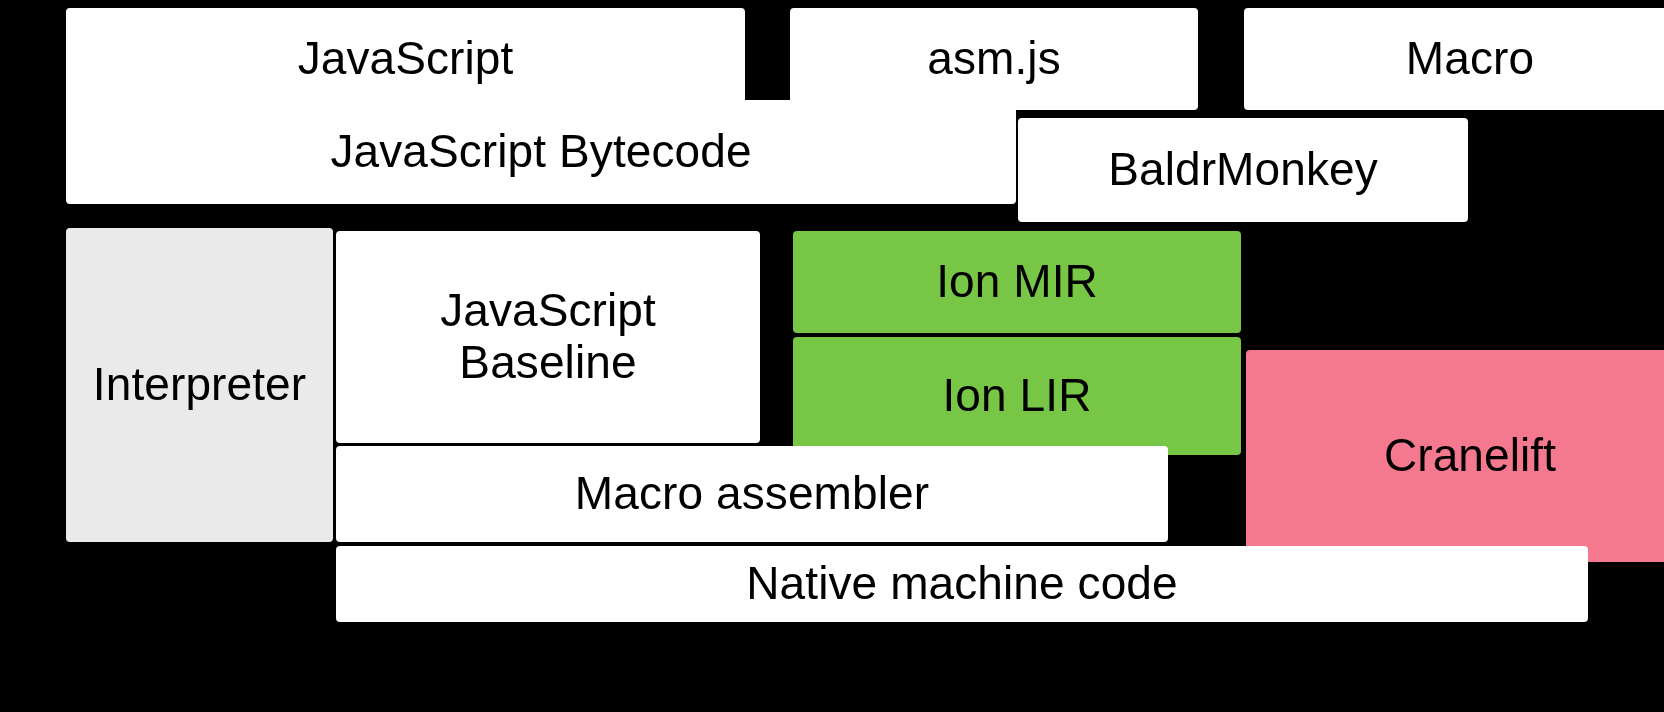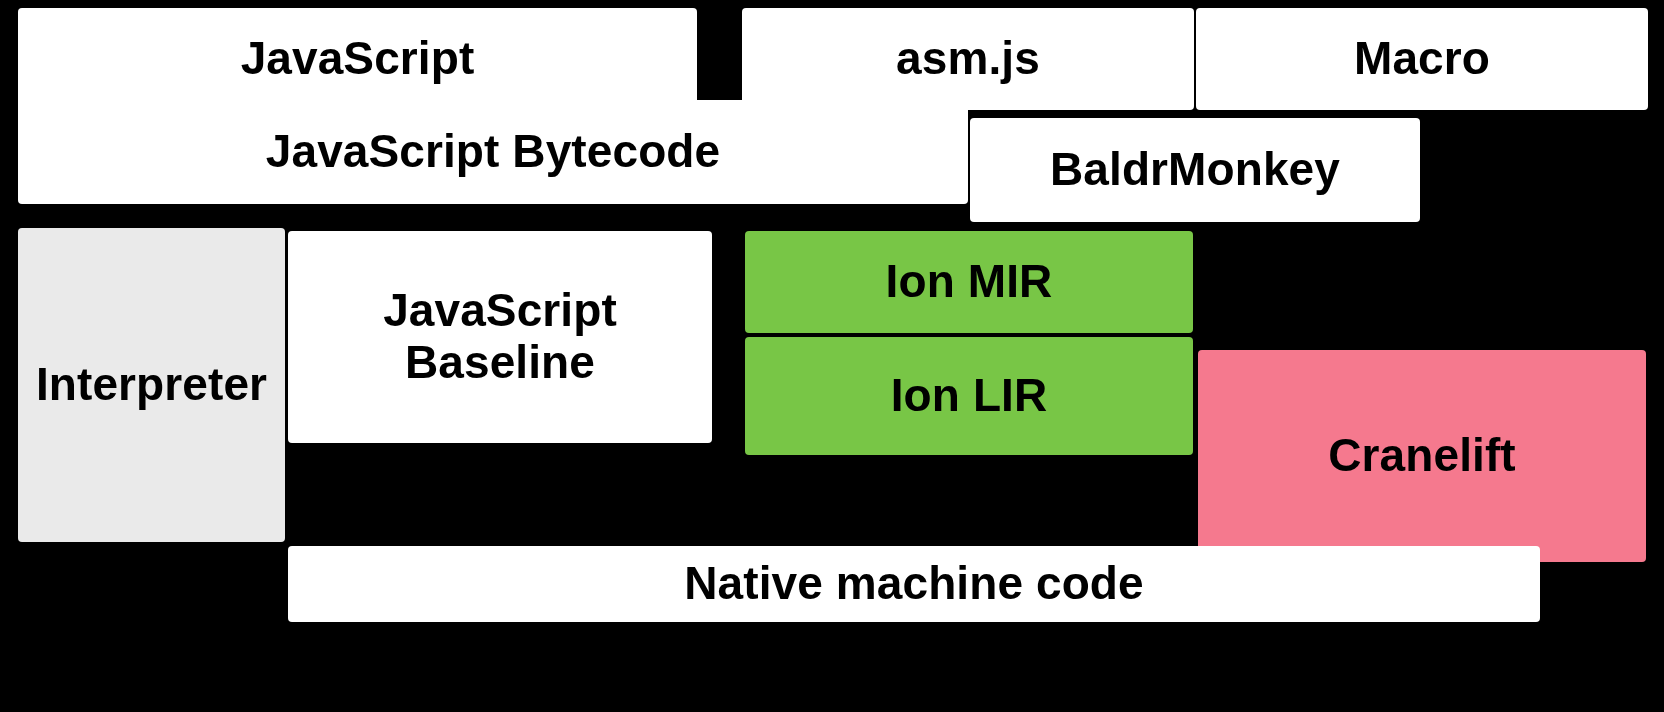--- a/index.html
+++ b/index.html
@@ -19,40 +19,42 @@
     position: absolute;
     box-sizing: border-box;
     border-radius: 4px;
     display: flex;
     align-items: center;
     justify-content: center;
     text-align: center;
     color: #000000;
     font-size: 46px;
     line-height: 1.12;
-    font-weight: 700;
+    font-weight: 400;
     letter-spacing: 0.1px;
     white-space: pre-line;
     padding: 2px 10px;
     user-select: none;
+    margin-left: 48px;
   }
   .fill-white  { background: #FFFFFF; }
   .fill-grey   { background: #EAEAEA; }
   .fill-green  { background: #78C646; }
   .fill-red    { background: #F5798E; }
 </style>
 </head>
 <body>
 
 <div id="stage" style="background: rgb(0, 0, 0);">
     <div class="node fill-white" style="left: 18px; top: 8px; width: 679px; height: 102px; color: rgb(0, 0, 0);">JavaScript</div>
-    <div class="node fill-white" style="left: 742px; top: 8px; width: 452px; height: 102px; color: rgb(0, 0, 0);">asm.js</div>
+    <div class="node fill-white" style="left: 742px; top: 8px; width: 408px; height: 102px; color: rgb(0, 0, 0);">asm.js</div>
     <div class="node fill-white" style="left: 1196px; top: 8px; width: 452px; height: 102px; color: rgb(0, 0, 0);">Macro</div>
     <div class="node fill-white" style="left: 18px; top: 100px; width: 950px; height: 104px; color: rgb(0, 0, 0);">JavaScript Bytecode</div>
     <div class="node fill-white" style="left: 970px; top: 118px; width: 450px; height: 104px; color: rgb(0, 0, 0);">BaldrMonkey</div>
     <div class="node fill-grey" style="left: 18px; top: 228px; width: 267px; height: 314px; color: rgb(0, 0, 0);">Interpreter</div>
     <div class="node fill-white" style="left: 288px; top: 231px; width: 424px; height: 212px; color: rgb(0, 0, 0);">JavaScript
 Baseline</div>
     <div class="node fill-green" style="left: 745px; top: 231px; width: 448px; height: 102px; color: rgb(0, 0, 0);">Ion MIR</div>
     <div class="node fill-green" style="left: 745px; top: 337px; width: 448px; height: 118px; color: rgb(0, 0, 0);">Ion LIR</div>
     <div class="node fill-red" style="left: 1198px; top: 350px; width: 448px; height: 212px; color: rgb(0, 0, 0);">Cranelift</div>
+    <div class="node fill-white" style="left: 288px; top: 446px; width: 832px; height: 96px; color: rgb(0, 0, 0);">Macro assembler</div>
     <div class="node fill-white" style="left: 288px; top: 546px; width: 1252px; height: 76px; color: rgb(0, 0, 0);">Native machine code</div>
   </div>
 
 </body></html>

